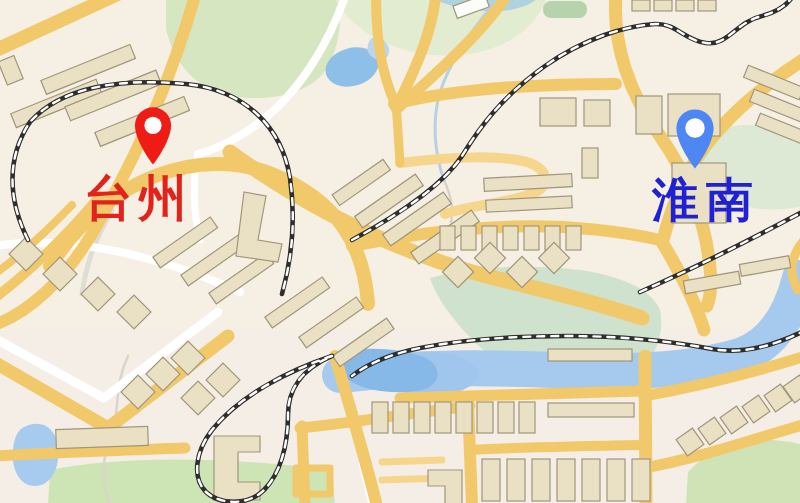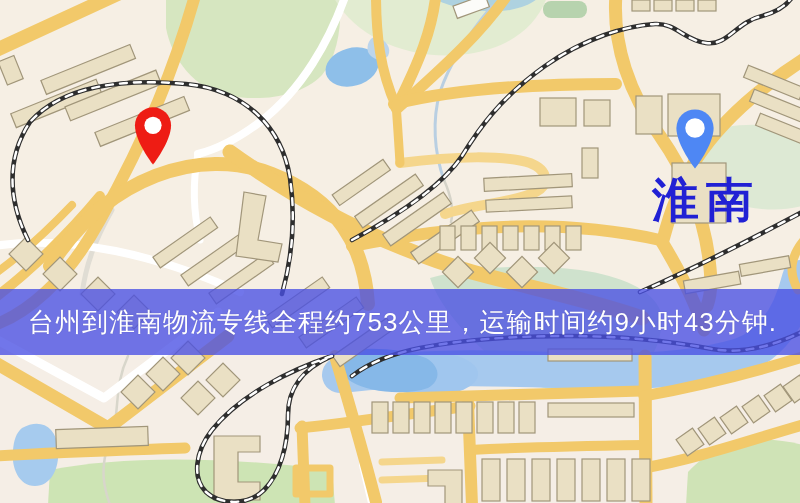--- a/index.html
+++ b/index.html
@@ -223,20 +223,18 @@
   <svg class="pin" style="left:127px;top:104px" width="52" height="64" viewBox="0 0 60 78">
     <path d="M30,74 C30,74 8,46 8,26 A22,22 0 1 1 52,26 C52,46 30,74 30,74 Z" fill="#ee1c14"></path>
     <circle cx="30" cy="26" r="10.5" fill="#ffffff"></circle>
   </svg>
 
   <svg class="pin" style="left:669px;top:106px" width="52" height="66" viewBox="0 0 60 78">
     <path d="M30,74 C30,74 8,46 8,26 A22,22 0 1 1 52,26 C52,46 30,74 30,74 Z" fill="#4e87f4"></path>
     <circle cx="30" cy="26" r="11.5" fill="#ffffff"></circle>
   </svg>
 
+  <div class="place-label label-origin" style="color: rgb(227, 35, 27);">台州</div>
 
   <div class="place-label label-dest" style="color: rgb(33, 33, 212);">淮南</div>
 
-  <div class="banner" style="background-color: rgba(73, 79, 228, 0.78);">
-    <span class="banner-text">台州到淮南物流专线全程约753公里，运输时间约9小时43分钟.</span>
-  </div>
 
 </div>
 
 </body></html>

